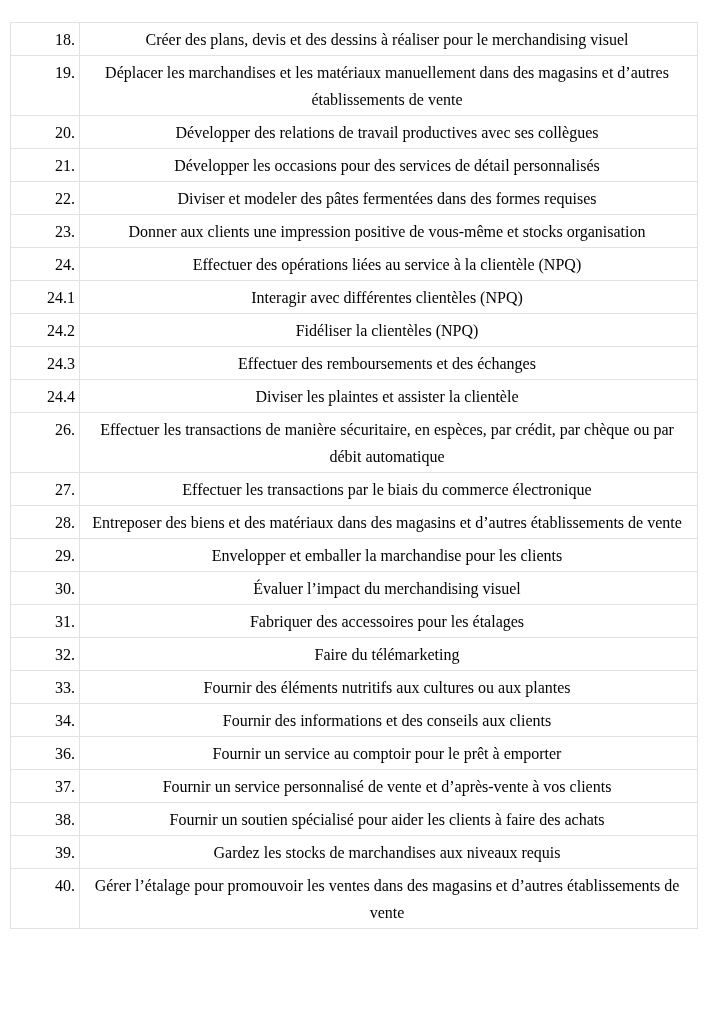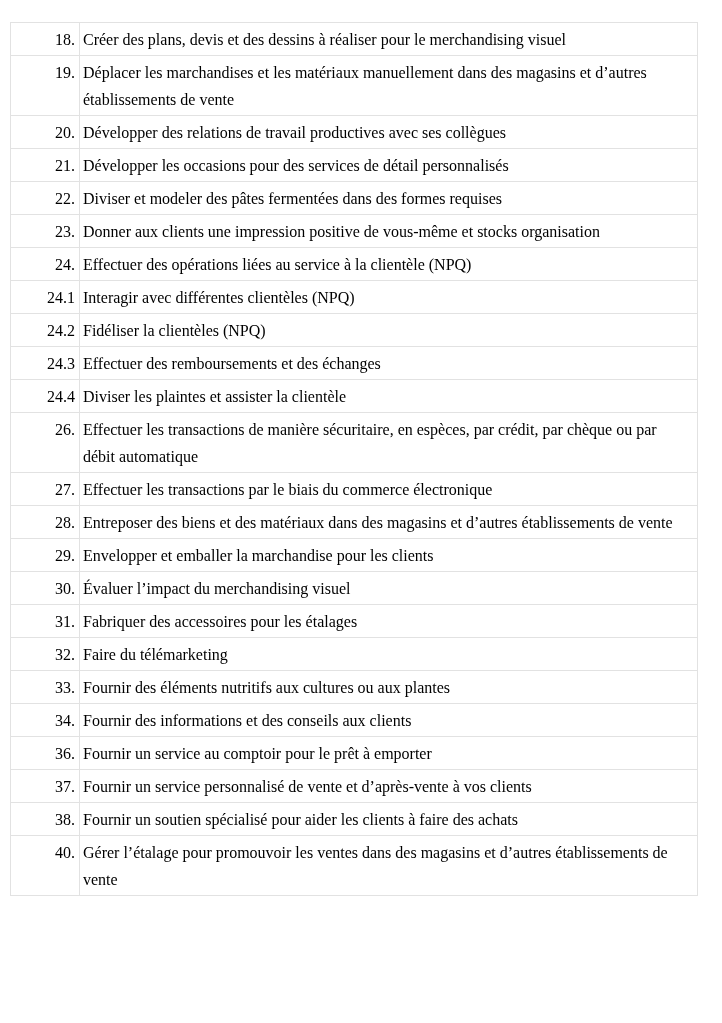--- a/index.html
+++ b/index.html
@@ -8,20 +8,21 @@
       position: absolute; left: 10px; top: 22px; width: 688px;
       border-collapse: collapse;
       font-family: "Liberation Serif", "DejaVu Serif", serif;
       font-size: 16px; color: #000000;
     }
     .tbl td {
       border: 1.5px solid #e2e2e2;
       vertical-align: top;
       line-height: 27px;
       padding: 2px 0 2px 0;
+      text-align: center;
     }
     .tbl td.num {
       width: 64px; text-align: right; padding-right: 4px; white-space: nowrap;
       padding-top: 3px; padding-bottom: 2px;
     }
     .tbl td.txt {
       padding-left: 3px; padding-right: 6px; padding-top: 3px; padding-bottom: 2px;
     }
   </style>
 </head>
@@ -115,17 +116,21 @@
       </tr>
       <tr>
         <td class="num">37.</td>
         <td class="txt">Fournir un service personnalisé de vente et d’après-vente à vos clients</td>
       </tr>
       <tr>
         <td class="num">38.</td>
         <td class="txt">Fournir un soutien spécialisé pour aider les clients à faire des achats</td>
       </tr>
       <tr>
+        <td class="num">39.</td>
+        <td class="txt">Gardez les stocks de marchandises aux niveaux requis</td>
+      </tr>
+      <tr>
         <td class="num">40.</td>
         <td class="txt">Gérer l’étalage pour promouvoir les ventes dans des magasins et d’autres établissements de vente</td>
       </tr>
     </tbody>
 </table>
 
 </body></html>

